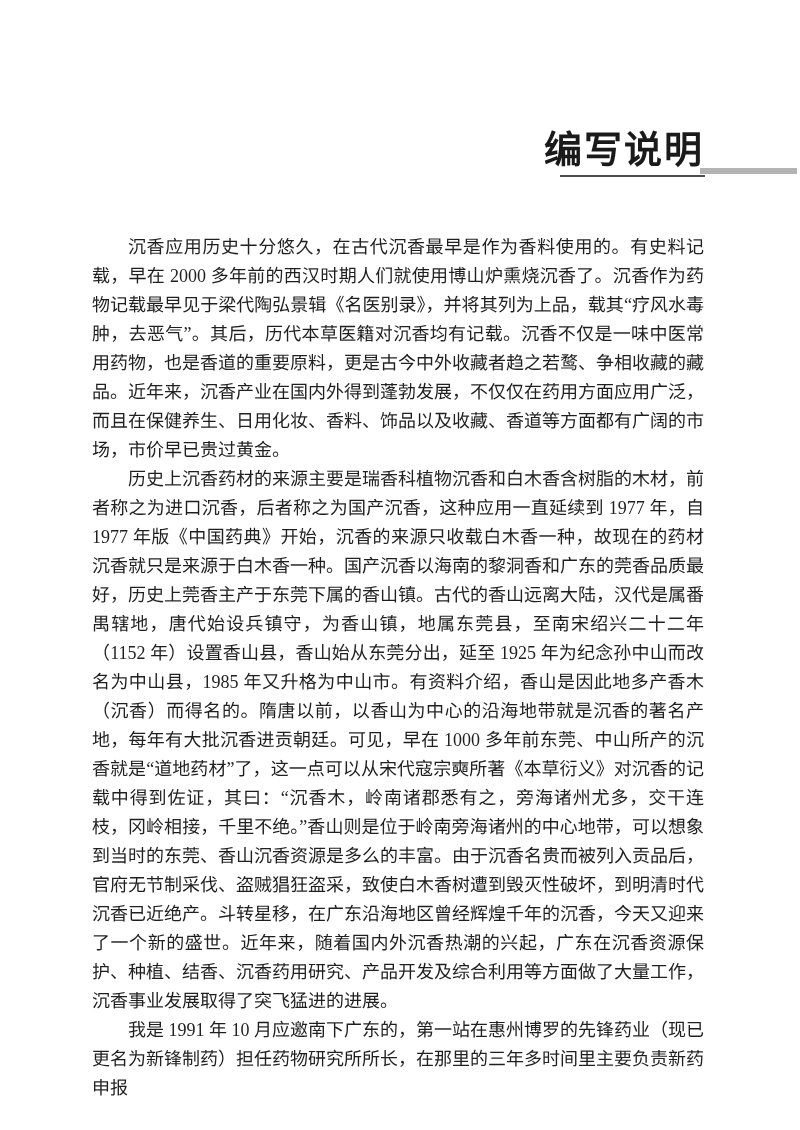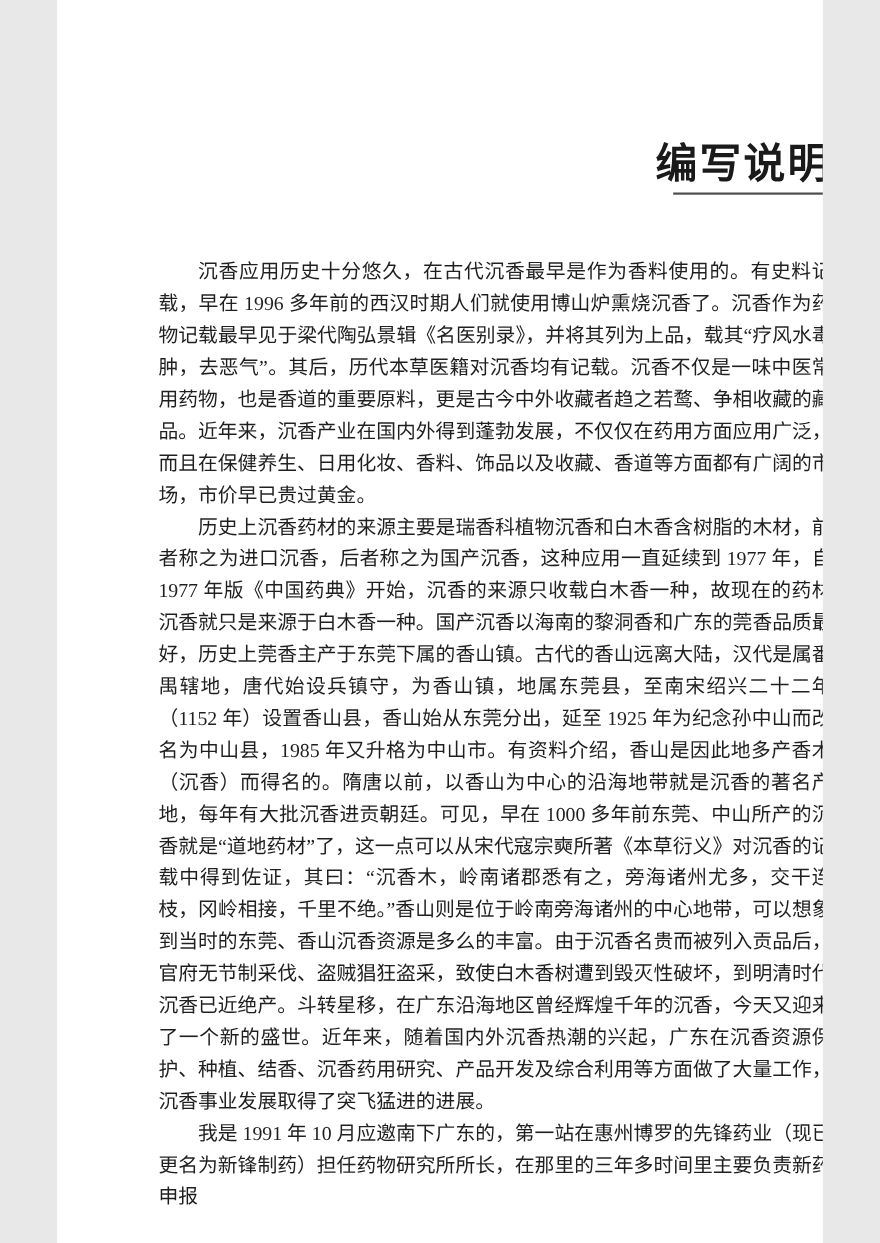--- a/index.html
+++ b/index.html
@@ -3,21 +3,21 @@
 <meta charset="utf-8">
 <title>编写说明</title>
 <style>
   html, body {
     margin: 0;
     padding: 0;
     background: #e8e8e8;
   }
   .page {
     position: relative;
-    width: 696px;
+    width: 800px;
     height: 1130px;
     margin: 0 auto;
     background: #ffffff;
     overflow: hidden;
     font-family: "Liberation Serif", "DejaVu Serif", serif;
   }
   .page-title {
     position: absolute;
     top: 128px;
     left: 0;
@@ -69,18 +69,18 @@
 
 <div class="page">
 
   <h1 class="page-title">编写说明</h1>
 
   <div class="title-underline"></div>
 
   <div class="title-decor-bar"></div>
 
   <main class="body-text">
-    <p>沉香应用历史十分悠久，在古代沉香最早是作为香料使用的。有史料记载，早在 1996 多年前的西汉时期人们就使用博山炉熏烧沉香了。沉香作为药物记载最早见于梁代陶弘景辑《名医别录》，并将其列为上品，载其“疗风水毒肿，去恶气”。其后，历代本草医籍对沉香均有记载。沉香不仅是一味中医常用药物，也是香道的重要原料，更是古今中外收藏者趋之若鹜、争相收藏的藏品。近年来，沉香产业在国内外得到蓬勃发展，不仅仅在药用方面应用广泛，而且在保健养生、日用化妆、香料、饰品以及收藏、香道等方面都有广阔的市场，市价早已贵过黄金。</p>
+    <p>沉香应用历史十分悠久，在古代沉香最早是作为香料使用的。有史料记载，早在 2000 多年前的西汉时期人们就使用博山炉熏烧沉香了。沉香作为药物记载最早见于梁代陶弘景辑《名医别录》，并将其列为上品，载其“疗风水毒肿，去恶气”。其后，历代本草医籍对沉香均有记载。沉香不仅是一味中医常用药物，也是香道的重要原料，更是古今中外收藏者趋之若鹜、争相收藏的藏品。近年来，沉香产业在国内外得到蓬勃发展，不仅仅在药用方面应用广泛，而且在保健养生、日用化妆、香料、饰品以及收藏、香道等方面都有广阔的市场，市价早已贵过黄金。</p>
     <p>历史上沉香药材的来源主要是瑞香科植物沉香和白木香含树脂的木材，前者称之为进口沉香，后者称之为国产沉香，这种应用一直延续到 1977 年，自 1977 年版《中国药典》开始，沉香的来源只收载白木香一种，故现在的药材沉香就只是来源于白木香一种。国产沉香以海南的黎洞香和广东的莞香品质最好，历史上莞香主产于东莞下属的香山镇。古代的香山远离大陆，汉代是属番禺辖地，唐代始设兵镇守，为香山镇，地属东莞县，至南宋绍兴二十二年（1152 年）设置香山县，香山始从东莞分出，延至 1925 年为纪念孙中山而改名为中山县，1985 年又升格为中山市。有资料介绍，香山是因此地多产香木（沉香）而得名的。隋唐以前，以香山为中心的沿海地带就是沉香的著名产地，每年有大批沉香进贡朝廷。可见，早在 1000 多年前东莞、中山所产的沉香就是“道地药材”了，这一点可以从宋代寇宗奭所著《本草衍义》对沉香的记载中得到佐证，其曰：“沉香木，岭南诸郡悉有之，旁海诸州尤多，交干连枝，冈岭相接，千里不绝。”香山则是位于岭南旁海诸州的中心地带，可以想象到当时的东莞、香山沉香资源是多么的丰富。由于沉香名贵而被列入贡品后，官府无节制采伐、盗贼猖狂盗采，致使白木香树遭到毁灭性破坏，到明清时代沉香已近绝产。斗转星移，在广东沿海地区曾经辉煌千年的沉香，今天又迎来了一个新的盛世。近年来，随着国内外沉香热潮的兴起，广东在沉香资源保护、种植、结香、沉香药用研究、产品开发及综合利用等方面做了大量工作，沉香事业发展取得了突飞猛进的进展。</p>
     <p>我是 1991 年 10 月应邀南下广东的，第一站在惠州博罗的先锋药业（现已更名为新锋制药）担任药物研究所所长，在那里的三年多时间里主要负责新药申报</p>
   </main>
 
 </div>
 
 </body></html>

